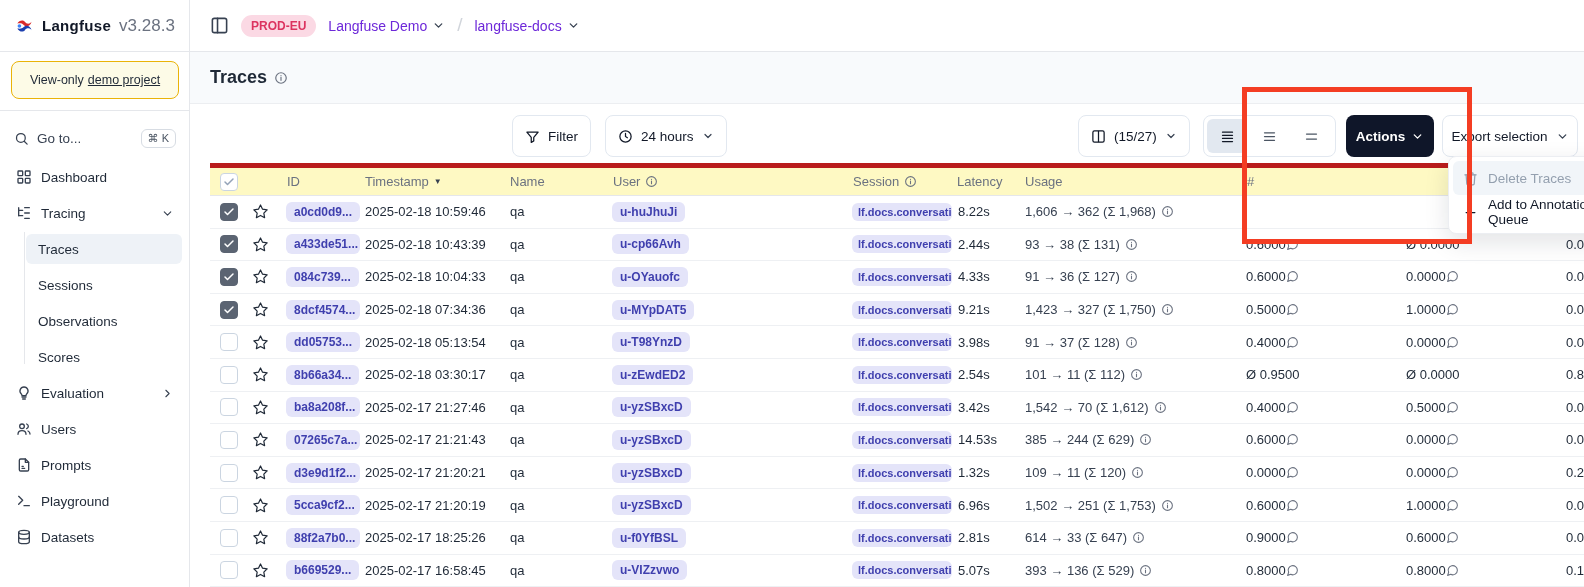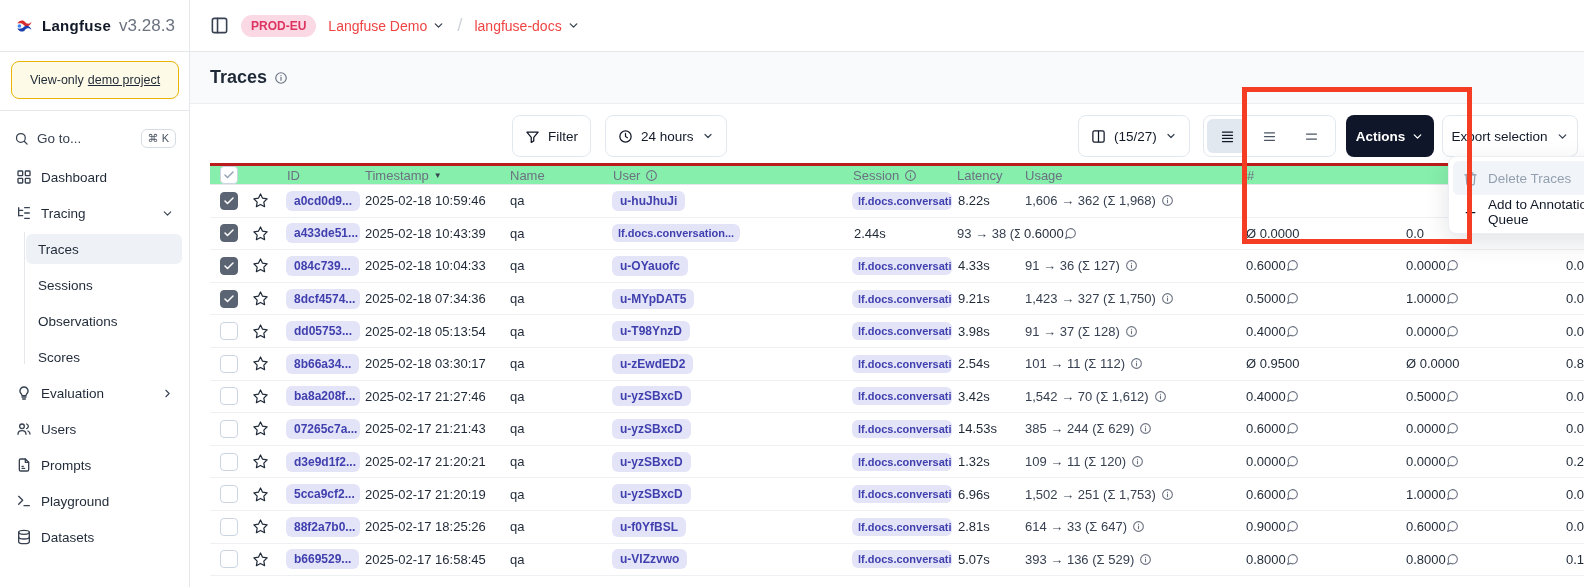--- a/index.html
+++ b/index.html
@@ -23,21 +23,21 @@
   .nav-sub-wrap { position:relative; }
   .nav-guide { position:absolute; left:16px; top:-2px; bottom:8px; width:1px; background:#e5e7eb; }
   .nav-sub { height:30px; margin-bottom:6px; margin-left:18px; display:flex; align-items:center; padding:0 12px; border-radius:6px; font-size:13.5px; color:#1f2937; cursor:pointer; }
   .nav-sub.active { background:#eef2f7; }
   .icn { display:inline-flex; align-items:center; justify-content:center; color:#374151; }
 
   
   .main { position:absolute; left:190px; top:0; width:1394px; height:587px; overflow:hidden; }
   .topbar { position:absolute; left:0; top:0; width:100%; height:52px; border-bottom:1px solid #e5e7eb; display:flex; align-items:center; gap:12px; padding:0 20px; background:#fff; }
   .env-badge { background:#fbd9e4; color:#dc3360; font-size:12px; font-weight:600; border-radius:999px; padding:4px 10px; }
-  .crumb { display:flex; align-items:center; gap:5px; font-size:14px; color:#ef4444; cursor:pointer; }
+  .crumb { display:flex; align-items:center; gap:5px; font-size:14px; color:#6d28d9; cursor:pointer; }
   .crumb .chev { color:#374151; display:flex; }
   .slash { color:#d1d5db; font-size:19px; font-weight:300; transform:translateY(-1px); }
   .titlebar { position:absolute; left:0; top:52px; width:100%; height:52px; background:#f8fafc; border-bottom:1px solid #eceef1; display:flex; align-items:center; gap:7px; padding:0 20px; }
   .title { font-size:18px; font-weight:700; color:#1f2937; }
 
   
   .toolbar { position:absolute; left:0; top:104px; width:100%; height:59px; background:#fff; }
   .btn { position:absolute; top:11px; height:42px; background:#fff; border:1px solid #e2e8f0; border-radius:8px; display:flex; align-items:center; gap:8px; font-size:13.5px; color:#111827; padding:0 12px; cursor:pointer; }
   .searchbox { position:absolute; left:22px; top:11px; width:286px; height:42px; border:1px solid #e2e8f0; border-radius:8px; display:flex; align-items:stretch; background:#fff; }
   .searchbox input { flex:1; border:0; outline:0; background:transparent; font-size:13.5px; padding:0 12px; color:#111827; font-family:inherit; }
@@ -45,21 +45,21 @@
   .search-ic { width:38px; display:flex; align-items:center; justify-content:center; border-left:1px solid #eef0f3; color:#374151; cursor:pointer; }
   .seg-group { position:absolute; left:1013px; top:11px; width:133px; height:42px; border:1px solid #e2e8f0; border-radius:8px; display:flex; align-items:center; padding:3px; gap:2px; background:#fff; }
   .seg { flex:1; height:34px; border-radius:6px; display:flex; align-items:center; justify-content:center; color:#4b5563; cursor:pointer; }
   .seg.active { background:#e2e8f0; color:#111827; }
   .actions-btn { position:absolute; left:1156px; top:11px; height:42px; width:88px; background:#0f1629; color:#fff; border-radius:8px; display:flex; align-items:center; justify-content:center; gap:6px; font-size:13.5px; font-weight:600; cursor:pointer; }
   .export-btn { position:absolute; left:1252px; top:11px; height:42px; width:136px; background:#fff; border:1px solid #e2e8f0; border-radius:8px; display:flex; align-items:center; justify-content:center; gap:8px; font-size:13.5px; color:#111827; cursor:pointer; }
 
   
   .table { position:absolute; left:20px; top:163px; width:1374px; }
   .thead, .trow { display:grid; grid-template-columns:38px 34px 78px 145px 103px 240px 104px 68px 222px 160px 160px 60px; align-items:center; }
-  .thead { height:22px; border-top:3px solid #b91c1c; border-bottom:1px solid #e5e7eb; background:#86efac; color:#6b7280; font-size:13px; }
+  .thead { height:33px; border-top:5px solid #b91c1c; border-bottom:1px solid #e5e7eb; background:#fef9c3; color:#6b7280; font-size:13px; }
   .trow { height:32.6px; border-bottom:1px solid #eef0f3; font-size:13px; color:#1f2937; background:#fff; }
   .cell { display:flex; align-items:center; overflow:hidden; white-space:nowrap; }
   .c-sel { justify-content:center; }
   .c-star { justify-content:flex-start; padding-left:4px; }
   .th { padding-left:5px; display:flex; align-items:center; gap:5px; overflow:hidden; white-space:nowrap; }
   .th-s2 { padding-left:53px; }
   .sort { font-size:8px; color:#374151; }
   .chk { width:18px; height:18px; border-radius:4px; border:1px solid #cbd5e1; background:#fff; display:flex; align-items:center; justify-content:center; cursor:pointer; flex:none; }
   .chk.checked { background:#5b6472; border-color:#5b6472; }
   .chk.head { border-color:#cbd5e1; color:#94a3b8; }
@@ -441,20 +441,23 @@
                   <path d="M12 2.8l2.9 5.9 6.5.9-4.7 4.6 1.1 6.5L12 17.6l-5.8 3.1 1.1-6.5L2.6 9.6l6.5-.9L12 2.8z"></path>
                 </svg>
               </span>
             </div>
             <div class="cell pad4">
               <span class="badge">a433de51...</span>
             </div>
             <div class="cell pad5">2025-02-18 10:43:39</div>
             <div class="cell pad5">qa</div>
             <div class="cell pad4">
+              <span class="badge">u-cp66Avh</span>
+            </div>
+            <div class="cell pad4">
               <span class="badge session">lf.docs.conversation...</span>
             </div>
             <div class="cell pad6">2.44s</div>
             <div class="cell pad5">
               <span class="usage-txt">93 → 38 (Σ 131)<span class="info-i">
                   <svg width="13" height="13" viewBox="0 0 24 24" fill="none" stroke="#6b7280" stroke-width="2" stroke-linecap="round">
                     <circle cx="12" cy="12" r="9"></circle>
                     <path d="M12 11v5"></path>
                     <path d="M12 8h.01"></path>
                   </svg>

